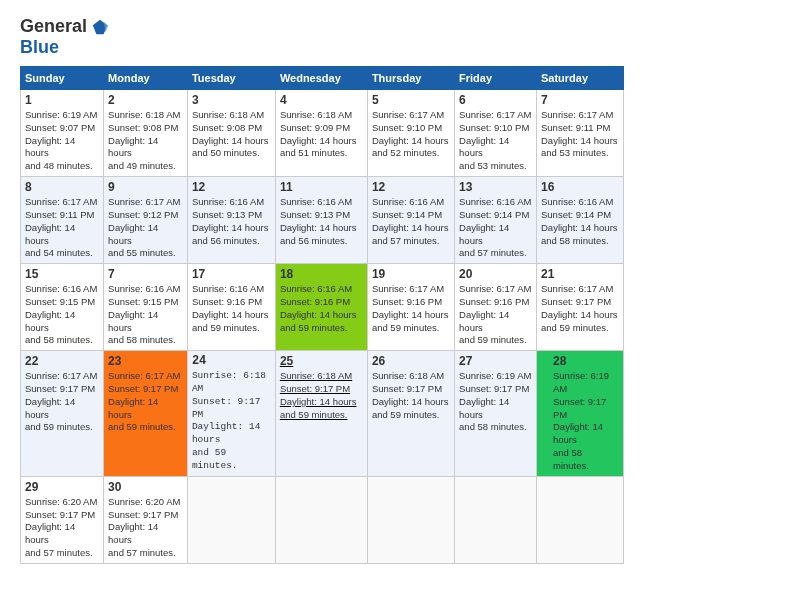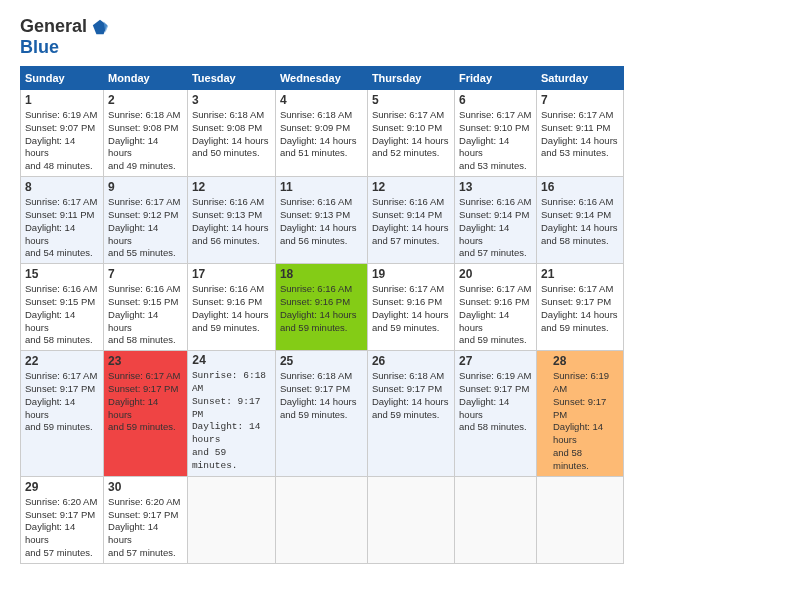--- a/index.html
+++ b/index.html
@@ -283,56 +283,56 @@
           </td>
         </tr>
         <tr>
           <td style="background: rgb(238, 243, 251);">
             <span class="day-num">22</span>
             <div class="day-info" style="white-space: pre-line;">Sunrise: 6:17 AM
 Sunset: 9:17 PM
 Daylight: 14 hours
 and 59 minutes.</div>
           </td>
-          <td style="background: #ef4444;">
+          <td style="background: #f97316;">
             <span class="day-num">23</span>
             <div class="day-info" style="white-space: pre-line;">Sunrise: 6:17 AM
 Sunset: 9:17 PM
 Daylight: 14 hours
 and 59 minutes.</div>
           </td>
           <td style="background: rgb(238, 243, 251); font-family: Liberation Mono, monospace;">
             <span class="day-num">24</span>
             <div class="day-info" style="white-space: pre-line;">Sunrise: 6:18 AM
 Sunset: 9:17 PM
 Daylight: 14 hours
 and 59 minutes.</div>
           </td>
-          <td style="background: rgb(238, 243, 251);">
+          <td style="background: rgb(238, 243, 251); text-decoration: underline;">
             <span class="day-num">25</span>
             <div class="day-info" style="white-space: pre-line;">Sunrise: 6:18 AM
 Sunset: 9:17 PM
 Daylight: 14 hours
 and 59 minutes.</div>
           </td>
           <td style="background: rgb(238, 243, 251);">
             <span class="day-num">26</span>
             <div class="day-info" style="white-space: pre-line;">Sunrise: 6:18 AM
 Sunset: 9:17 PM
 Daylight: 14 hours
 and 59 minutes.</div>
           </td>
           <td style="background: rgb(238, 243, 251);">
             <span class="day-num">27</span>
             <div class="day-info" style="white-space: pre-line;">Sunrise: 6:19 AM
 Sunset: 9:17 PM
 Daylight: 14 hours
 and 58 minutes.</div>
           </td>
-          <td style="background: #fdba74; padding-left: 16px;">
+          <td style="background: #22c55e; padding-left: 16px;">
             <span class="day-num">28</span>
             <div class="day-info" style="white-space: pre-line;">Sunrise: 6:19 AM
 Sunset: 9:17 PM
 Daylight: 14 hours
 and 58 minutes.</div>
           </td>
         </tr>
         <tr>
           <td style="background: rgb(255, 255, 255);">
             <span class="day-num">29</span>

